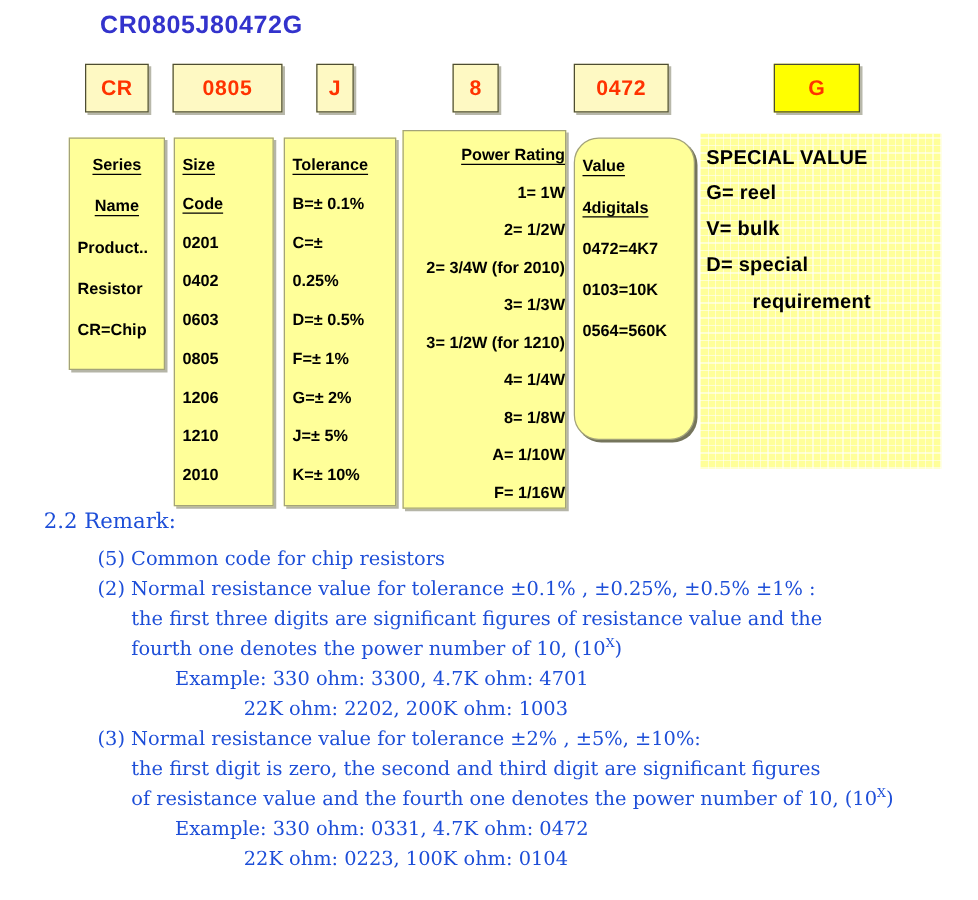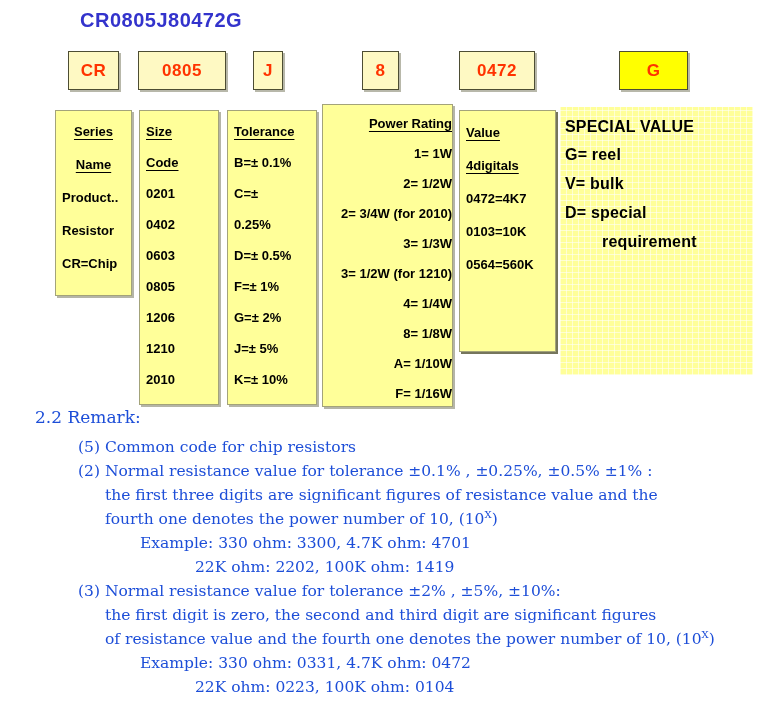--- a/index.html
+++ b/index.html
@@ -32,21 +32,21 @@
   .panel{
     position:absolute;box-sizing:border-box;background:#FFFF99;
     border:1px solid #a3a37a;box-shadow:2px 2px 0 rgba(120,120,95,0.55);
     overflow:hidden;color:#000;
   }
   .panel div{white-space:nowrap;}
   .p-series{left:55px;top:110px;width:77px;height:186px;padding-top:4px;}
   .p-size{left:139px;top:110px;width:80px;height:295px;padding-top:5px;}
   .p-tolerance{left:227px;top:110px;width:90px;height:295px;padding-top:5px;}
   .p-power{left:322px;top:104px;width:131px;height:303px;padding-top:4px;text-align:right;}
-  .p-value{left:459px;top:110px;width:97px;height:242px;padding-top:5px;box-shadow:2px 2px 0 #75755c;}
+  .p-value{left:459px;top:110px;width:97px;height:242px;padding-top:5px;box-shadow:2px 2px 0 #75755c;border-radius:20px;}
   .p-special{
     left:560px;top:107px;width:193px;height:268px;padding-top:6px;
     border:none;box-shadow:none;
     background-color:#FFFF99;
     background-image:
       repeating-linear-gradient(0deg, rgba(255,255,255,0.55) 0 1px, transparent 1px 6px),
       repeating-linear-gradient(90deg, rgba(255,255,255,0.55) 0 1px, transparent 1px 6px);
   }
   .hdr div, .itm div{font:bold 13px "Liberation Sans",sans-serif;}
   .u div{text-decoration:underline;text-underline-offset:3px;}
@@ -182,21 +182,21 @@
       </div>
   </div>
 
   <div class="remark">
     <div class="remark-heading">2.2 Remark:</div>
     <div class="r-line ind-n">(5) Common code for chip resistors</div>
     <div class="r-line ind-n">(2) Normal resistance value for tolerance ±0.1% , ±0.25%, ±0.5% ±1% :</div>
     <div class="r-line ind-c">the first three digits are significant figures of resistance value and the</div>
     <div class="r-line ind-c"><span>fourth one denotes the power number of 10, (10</span><sup>X</sup><span>)</span></div>
     <div class="r-line ind-e">Example: 330 ohm: 3300, 4.7K ohm: 4701</div>
-    <div class="r-line ind-f">22K ohm: 2202, 100K ohm: 1419</div>
+    <div class="r-line ind-f">22K ohm: 2202, 200K ohm: 1003</div>
     <div class="r-line ind-n">(3) Normal resistance value for tolerance ±2% , ±5%, ±10%:</div>
     <div class="r-line ind-c">the first digit is zero, the second and third digit are significant figures</div>
     <div class="r-line ind-c"><span>of resistance value and the fourth one denotes the power number of 10, (10</span><sup>X</sup><span>)</span></div>
     <div class="r-line ind-e">Example: 330 ohm: 0331, 4.7K ohm: 0472</div>
     <div class="r-line ind-f">22K ohm: 0223, 100K ohm: 0104</div>
   </div>
 
 </div>
 
 </body></html>

